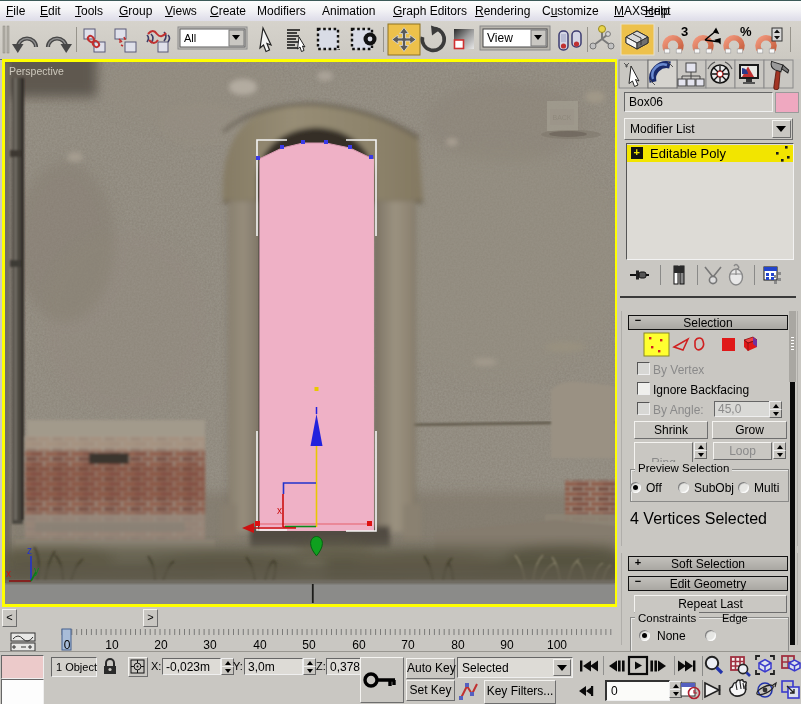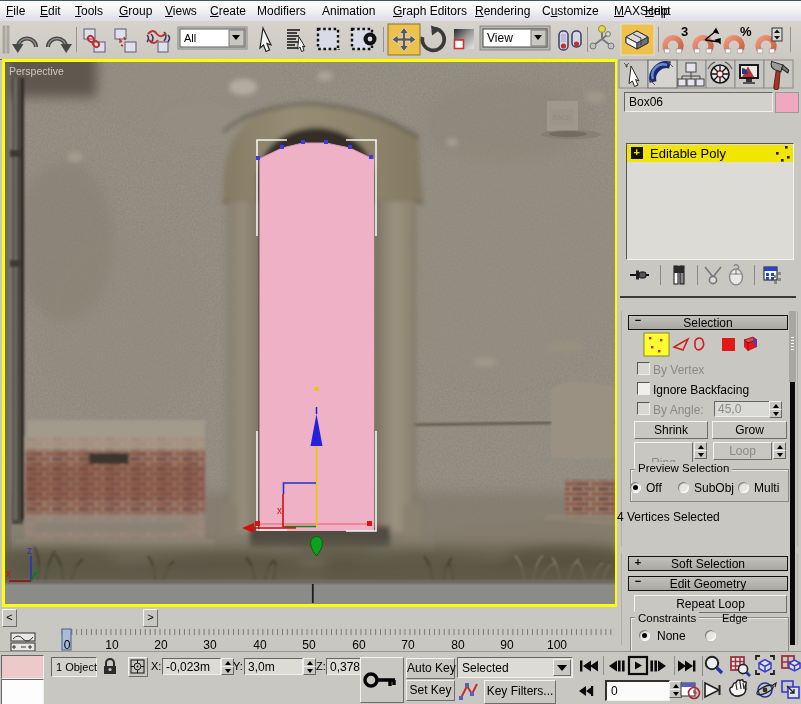--- a/index.html
+++ b/index.html
@@ -472,20 +472,26 @@
 <path d="M -10,-10 L 2,-10 L 2,-3 L -4,-3 Q -10,-4 -10,-10 Z" fill="#9a9a9a" stroke="#222" stroke-width="1"></path>
 <path d="M 2,-10 L 9,-7 L 9,-4 L 2,-6 Z" fill="#7a7a7a" stroke="#222" stroke-width="1"></path>
 </g>
 </svg>
 
 <div class="abs sunk" style="left:7px;top:33px;width:147px;height:18px;background:#d3d1cc">
 <div class="t11" style="padding:2px 0 0 4px;font-size:12px">Box06</div>
     </div>
 <div class="abs" style="left:158px;top:33px;width:22px;height:19px;background:#efa8c0;border:1px solid #9a9a9a"></div>
 
+<div class="abs btn" style="left:7px;top:59px;width:167px;height:20px;background:#cdcbc6">
+<div style="position:absolute;left:5px;top:3px;font-size:12px">Modifier List</div>
+<div class="abs btn" style="left:147px;top:1px;width:17px;height:16px">
+<div style="position:absolute;left:3px;top:5px;width:0;height:0;border-left:5px solid transparent;border-right:5px solid transparent;border-top:6px solid #000"></div>
+      </div>
+</div>
 
 <div class="abs" style="left:9px;top:84px;width:166px;height:115px;background:#dddbd6;border-top:1px solid #555;border-left:1px solid #555;border-right:1px solid #f2f2f2;border-bottom:1px solid #f2f2f2">
 <div style="position:absolute;left:0;top:1px;width:166px;height:17px;background:#f2e500">
 <div style="position:absolute;left:4px;top:2px;width:12px;height:12px;background:#111"></div>
 <div style="position:absolute;left:6.5px;top:1px;color:#f2e500;font-size:11px;font-weight:bold">+</div>
 <div style="position:absolute;left:23px;top:1px;font-size:13px;color:#000">Editable Poly</div>
 <svg width="24" height="17" style="position:absolute;right:0;top:0">
 <g fill="#1a1a1a">
             <rect x="16" y="1" width="2.6" height="2.6"></rect>
             <rect x="7" y="7" width="2.6" height="2.6"></rect>
@@ -597,26 +603,26 @@
     </div>
 <div class="abs" style="left:13px;top:410px;width:157px;height:31px;border:1px solid #8a8a88;box-shadow:inset 1px 1px 0 #e8e8e6"></div>
 <div class="abs" style="left:18px;top:403px;height:12px;background:#c9c7c2;font-size:11.5px;padding:0 3px">Preview Selection</div>
 <div class="radio" style="left:13px;top:423px"></div>
 <div class="abs" style="left:16px;top:426px;width:5px;height:5px;border-radius:50%;background:#000"></div>
 <div class="abs" style="left:29px;top:422px;font-size:12px">Off</div>
 <div class="radio" style="left:61px;top:423px"></div>
 <div class="abs" style="left:77px;top:422px;font-size:12px">SubObj</div>
 <div class="radio" style="left:121px;top:423px"></div>
 <div class="abs" style="left:137px;top:422px;font-size:12px">Multi</div>
-<div class="abs" style="left:0;top:451px;width:163px;text-align:left;font-size:12px">4 Vertices Selected</div>
+<div class="abs" style="left:0;top:451px;width:163px;text-align:center;font-size:16px">4 Vertices Selected</div>
 
 <div class="abs" style="left:4px;top:494px;width:175px;height:92px;border-left:1px solid #b0aeaa;border-right:1px solid #b0aeaa"></div>
 <div class="abs roll" style="left:11px;top:497px;width:158px;"><div class="rollm">+</div>Soft Selection</div>
 <div class="abs roll" style="left:11px;top:517px;width:158px;"><div class="rollm" style="top:-1px">−</div>Edit Geometry</div>
-<div class="abs btn" style="left:17px;top:536px;width:151px;height:15px;text-align:center;font-size:12px;padding-top:1px">Repeat Loop</div>
+<div class="abs btn" style="left:17px;top:536px;width:151px;height:15px;text-align:center;font-size:12px;padding-top:1px">Repeat Last</div>
 <div class="abs" style="left:13px;top:558px;width:157px;height:40px;border:1px solid #8a8a88;box-shadow:inset 1px 1px 0 #e8e8e6"></div>
 <div class="abs" style="left:18px;top:553px;height:12px;background:#c9c7c2;font-size:11.5px;padding:0 3px">Constraints</div>
 <div class="radio" style="left:22px;top:571px"></div>
 <div class="abs" style="left:25px;top:574px;width:5px;height:5px;border-radius:50%;background:#000"></div>
 <div class="abs" style="left:40px;top:570px;font-size:12px">None</div>
 <div class="radio" style="left:88px;top:571px"></div>
 <div class="abs" style="left:105px;top:553px;font-size:11px">Edge</div>
 
 <div class="abs" style="left:172px;top:252px;width:7px;height:71px;background:#a9a7a2"></div>
 <div class="abs" style="left:174px;top:278px;width:3px;height:14px;background:repeating-linear-gradient(#fff 0,#fff 1px,#a9a7a2 1px,#a9a7a2 3px)"></div>

